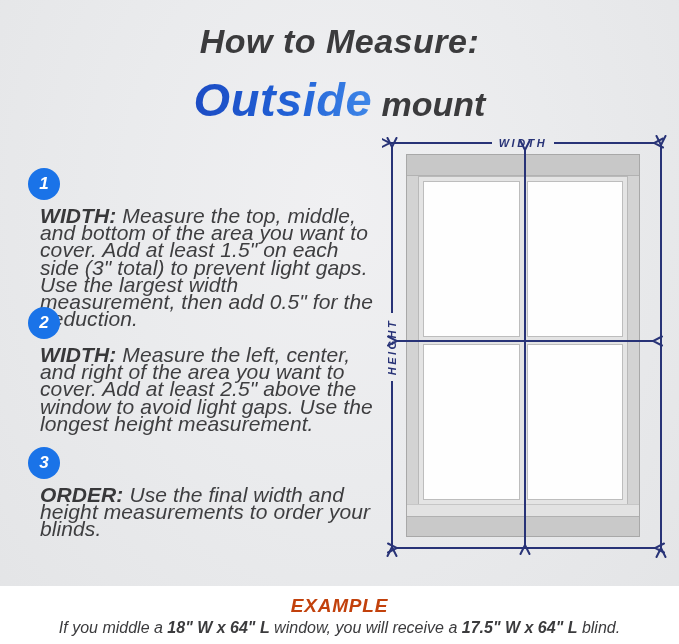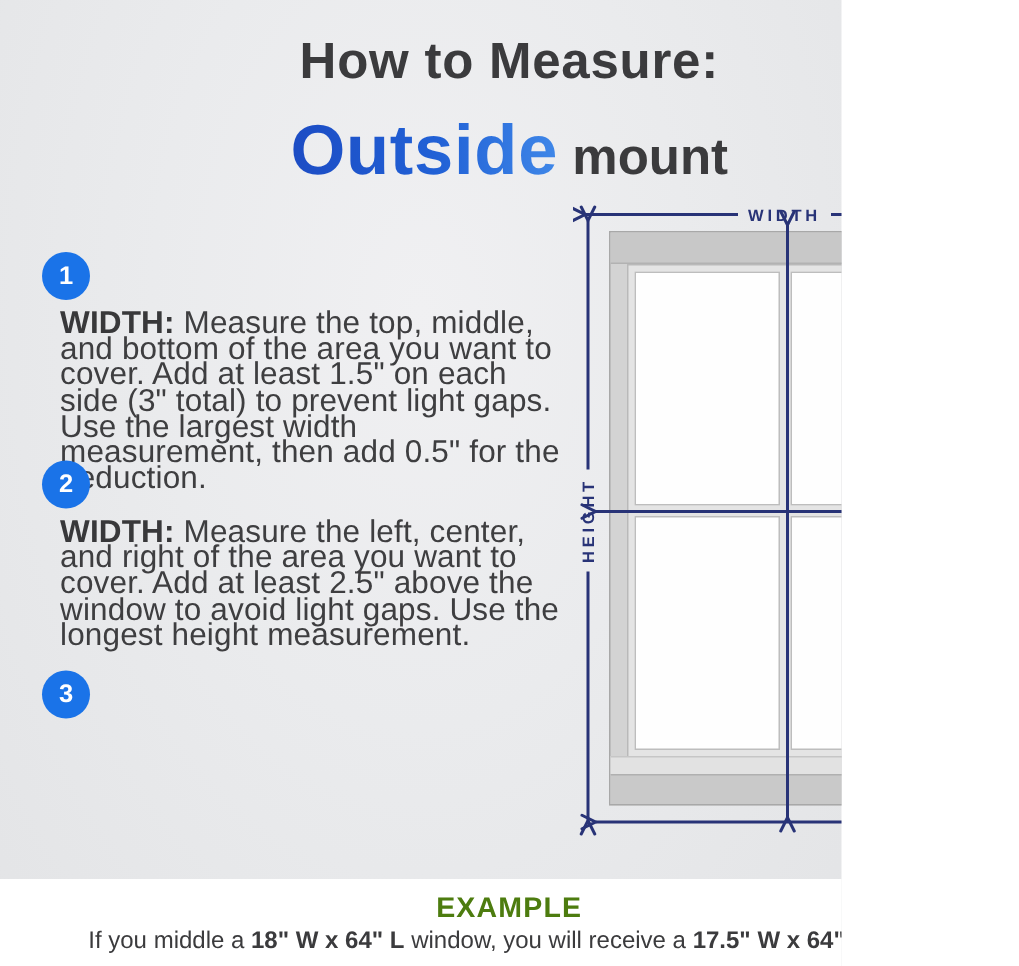--- a/index.html
+++ b/index.html
@@ -1,19 +1,20 @@
 <!DOCTYPE html>
 <html><head>
 <meta charset="utf-8">
 <style>
   html,body { margin:0; padding:0; }
   .canvas {
-    position:relative; width:561px; height:644px; overflow:hidden;
+    position:relative; width:679px; height:644px; overflow:hidden;
     font-family:"Liberation Sans", sans-serif;
     background: radial-gradient(ellipse at 50% 32%, #f0f0f2 0%, #eaebed 45%, #e3e4e6 100%);
+    font-style: italic;
   }
 
   
   .title { position:absolute; top:22px; left:0; width:679px; text-align:center; }
   .title-l1 { font-size:34px; font-weight:700; color:#3b3b3d; letter-spacing:0.5px; line-height:1.15; }
   .title-l2 { margin-top:14px; line-height:1.05; }
   .title-hl {
     font-size:47px; font-weight:800; color:#1f55cc;
     letter-spacing:0.5px;
   }
@@ -54,21 +55,21 @@
                 background:#c9c9c9; border-top:1px solid #b0b0b0; }
 
   .measure-svg { position:absolute; left:382px; top:133px; z-index:2; }
   .measure-svg path { stroke:#283377; stroke-width:2; fill:none; }
   .measure-svg text { fill:#283377; font-family:"Liberation Sans",sans-serif;
                       font-size:11px; font-weight:700; letter-spacing:2.5px; }
 
   
   .example { position:absolute; left:0; bottom:0; width:679px; height:58px;
              background:#ffffff; text-align:center; }
-  .example-h { margin-top:9px; font-size:19px; font-weight:800; color:#4d7c0f; letter-spacing:0.8px; }
+  .example-h { margin-top:9px; font-size:19px; font-weight:800; color:#c2410c; letter-spacing:0.8px; }
   .example-t { margin-top:2px; font-size:16px; color:#3b3b3d; }
   .example-t strong { font-weight:700; }
 </style>
 </head>
 <body>
 
 <div class="canvas">
 
   <div class="title">
     <div class="title-l1">How to Measure:</div>
@@ -80,20 +81,21 @@
     <p><strong>WIDTH:</strong> <span>Measure the top, middle, and bottom of the area you want to cover. Add at least 1.5" on each side (3" total) to prevent light gaps. Use the largest width measurement, then add 0.5" for the deduction.</span></p>
   </div>
 
   <div class="step step-2">
     <div class="badge">2</div>
     <p><strong>WIDTH:</strong> <span>Measure the left, center, and right of the area you want to cover. Add at least 2.5" above the window to avoid light gaps. Use the longest height measurement.</span></p>
   </div>
 
   <div class="step step-3">
     <div class="badge">3</div>
+    <p><strong>ORDER:</strong> <span>Use the final width and height measurements to order your blinds.</span></p>
   </div>
 
   <div class="window">
     <div class="win-top"></div>
     <div class="win-body">
       <div class="panes">
         <div class="pane"></div>
         <div class="pane"></div>
         <div class="pane"></div>
         <div class="pane"></div>

